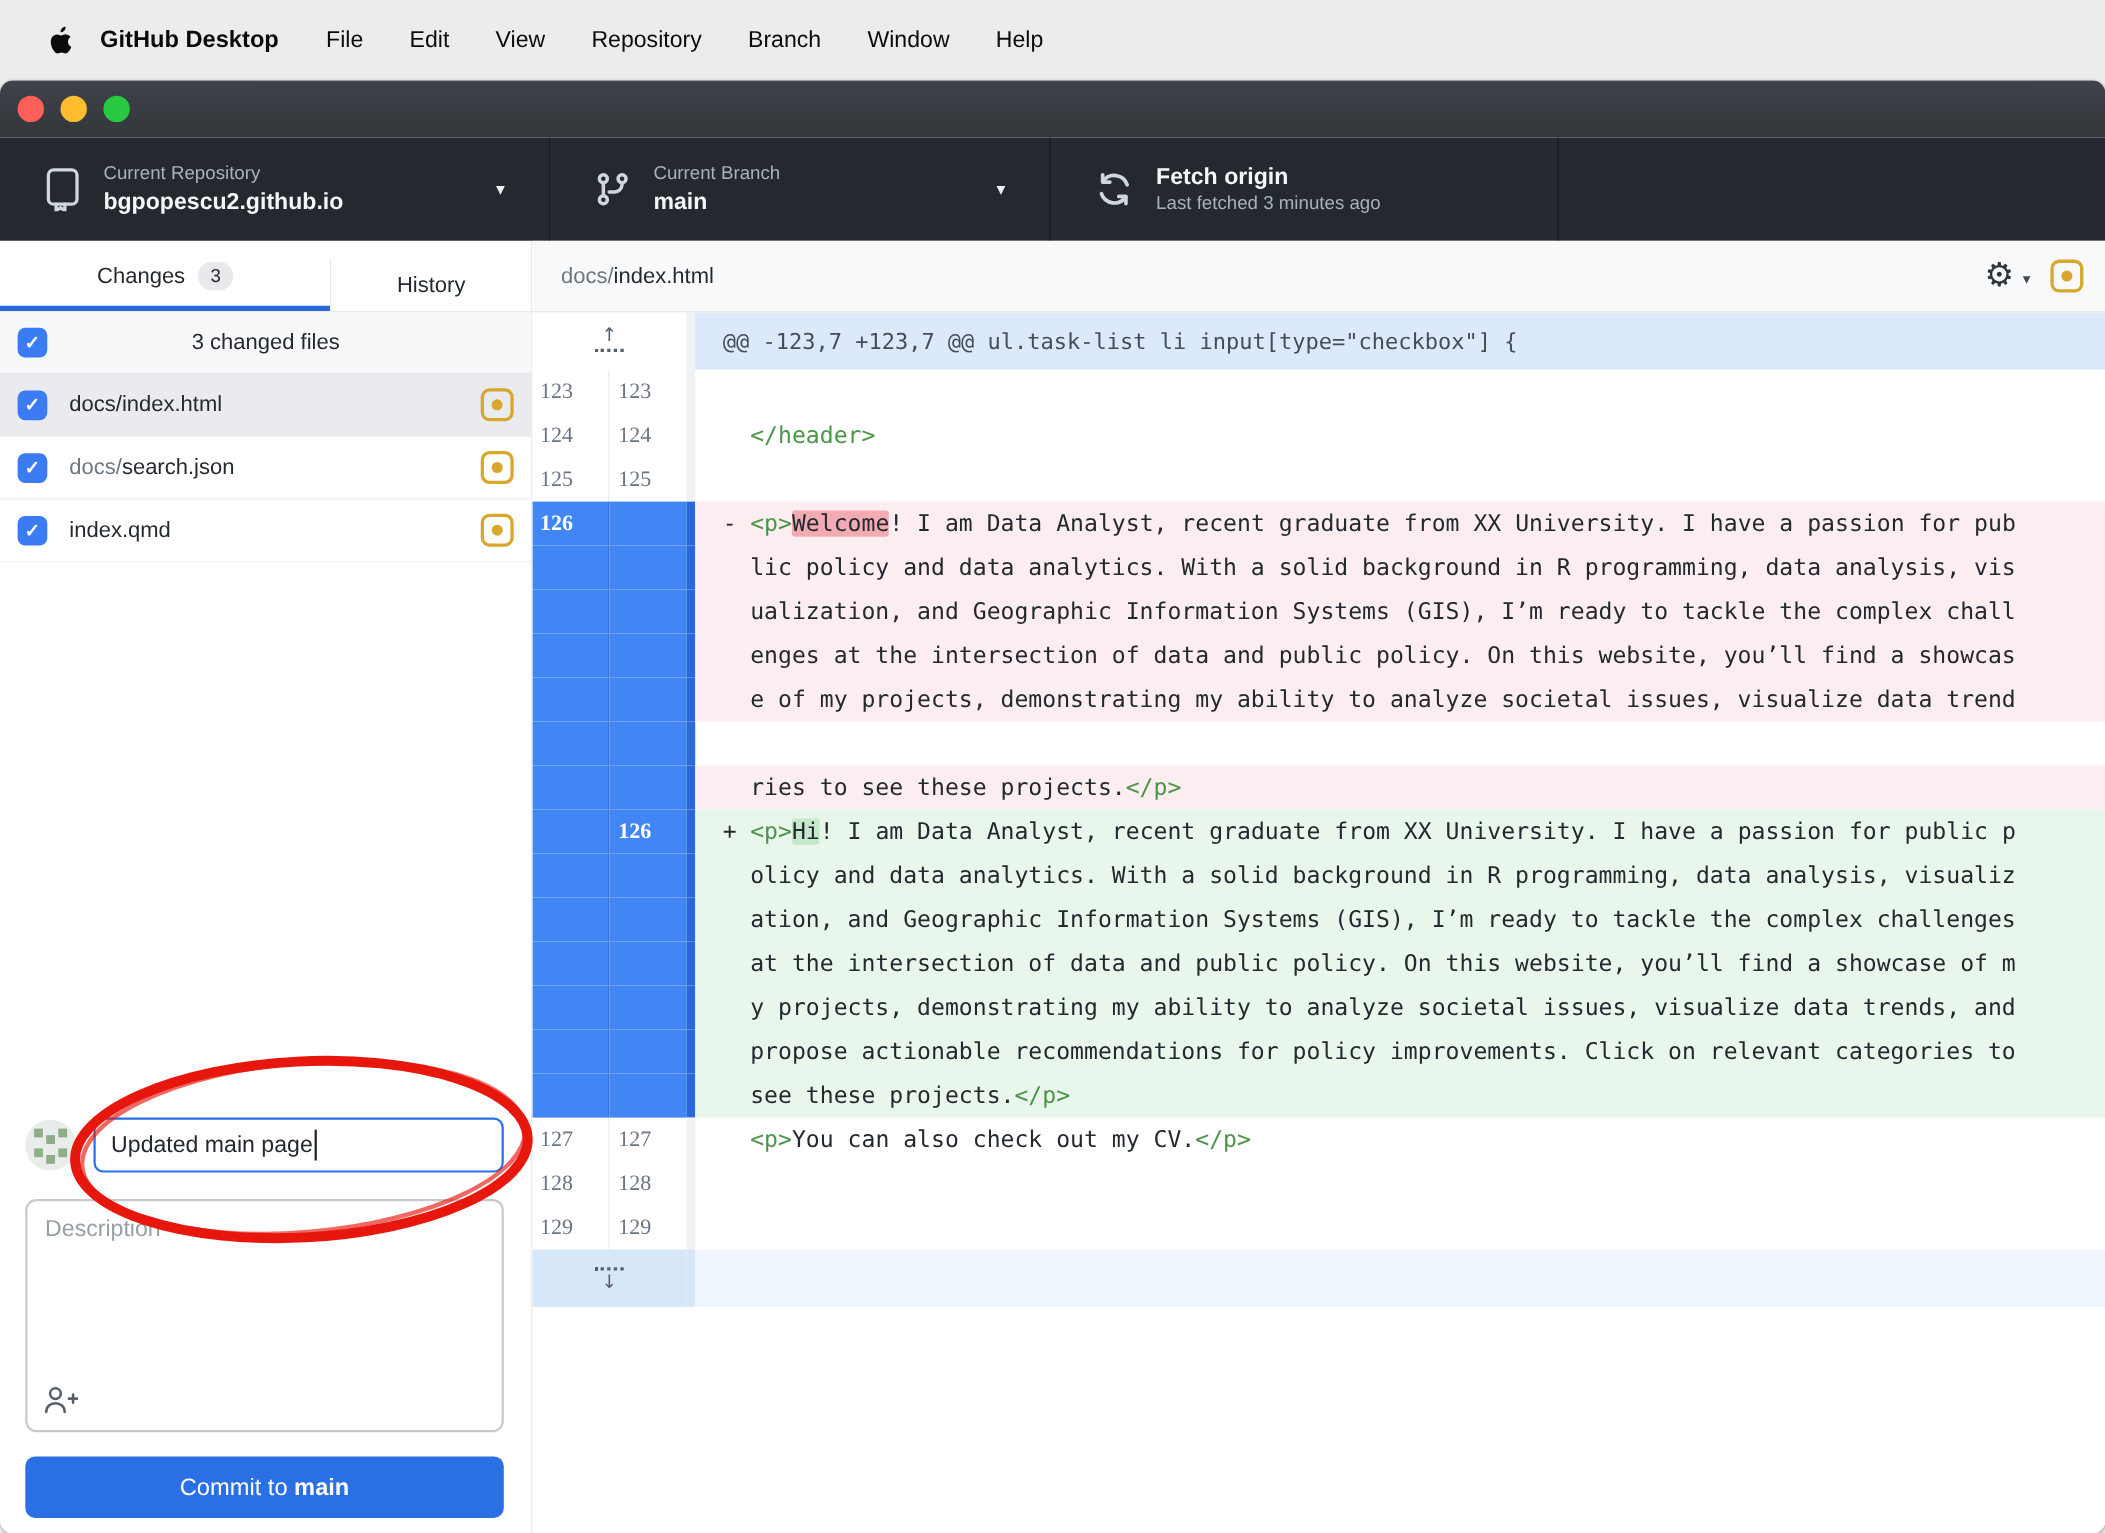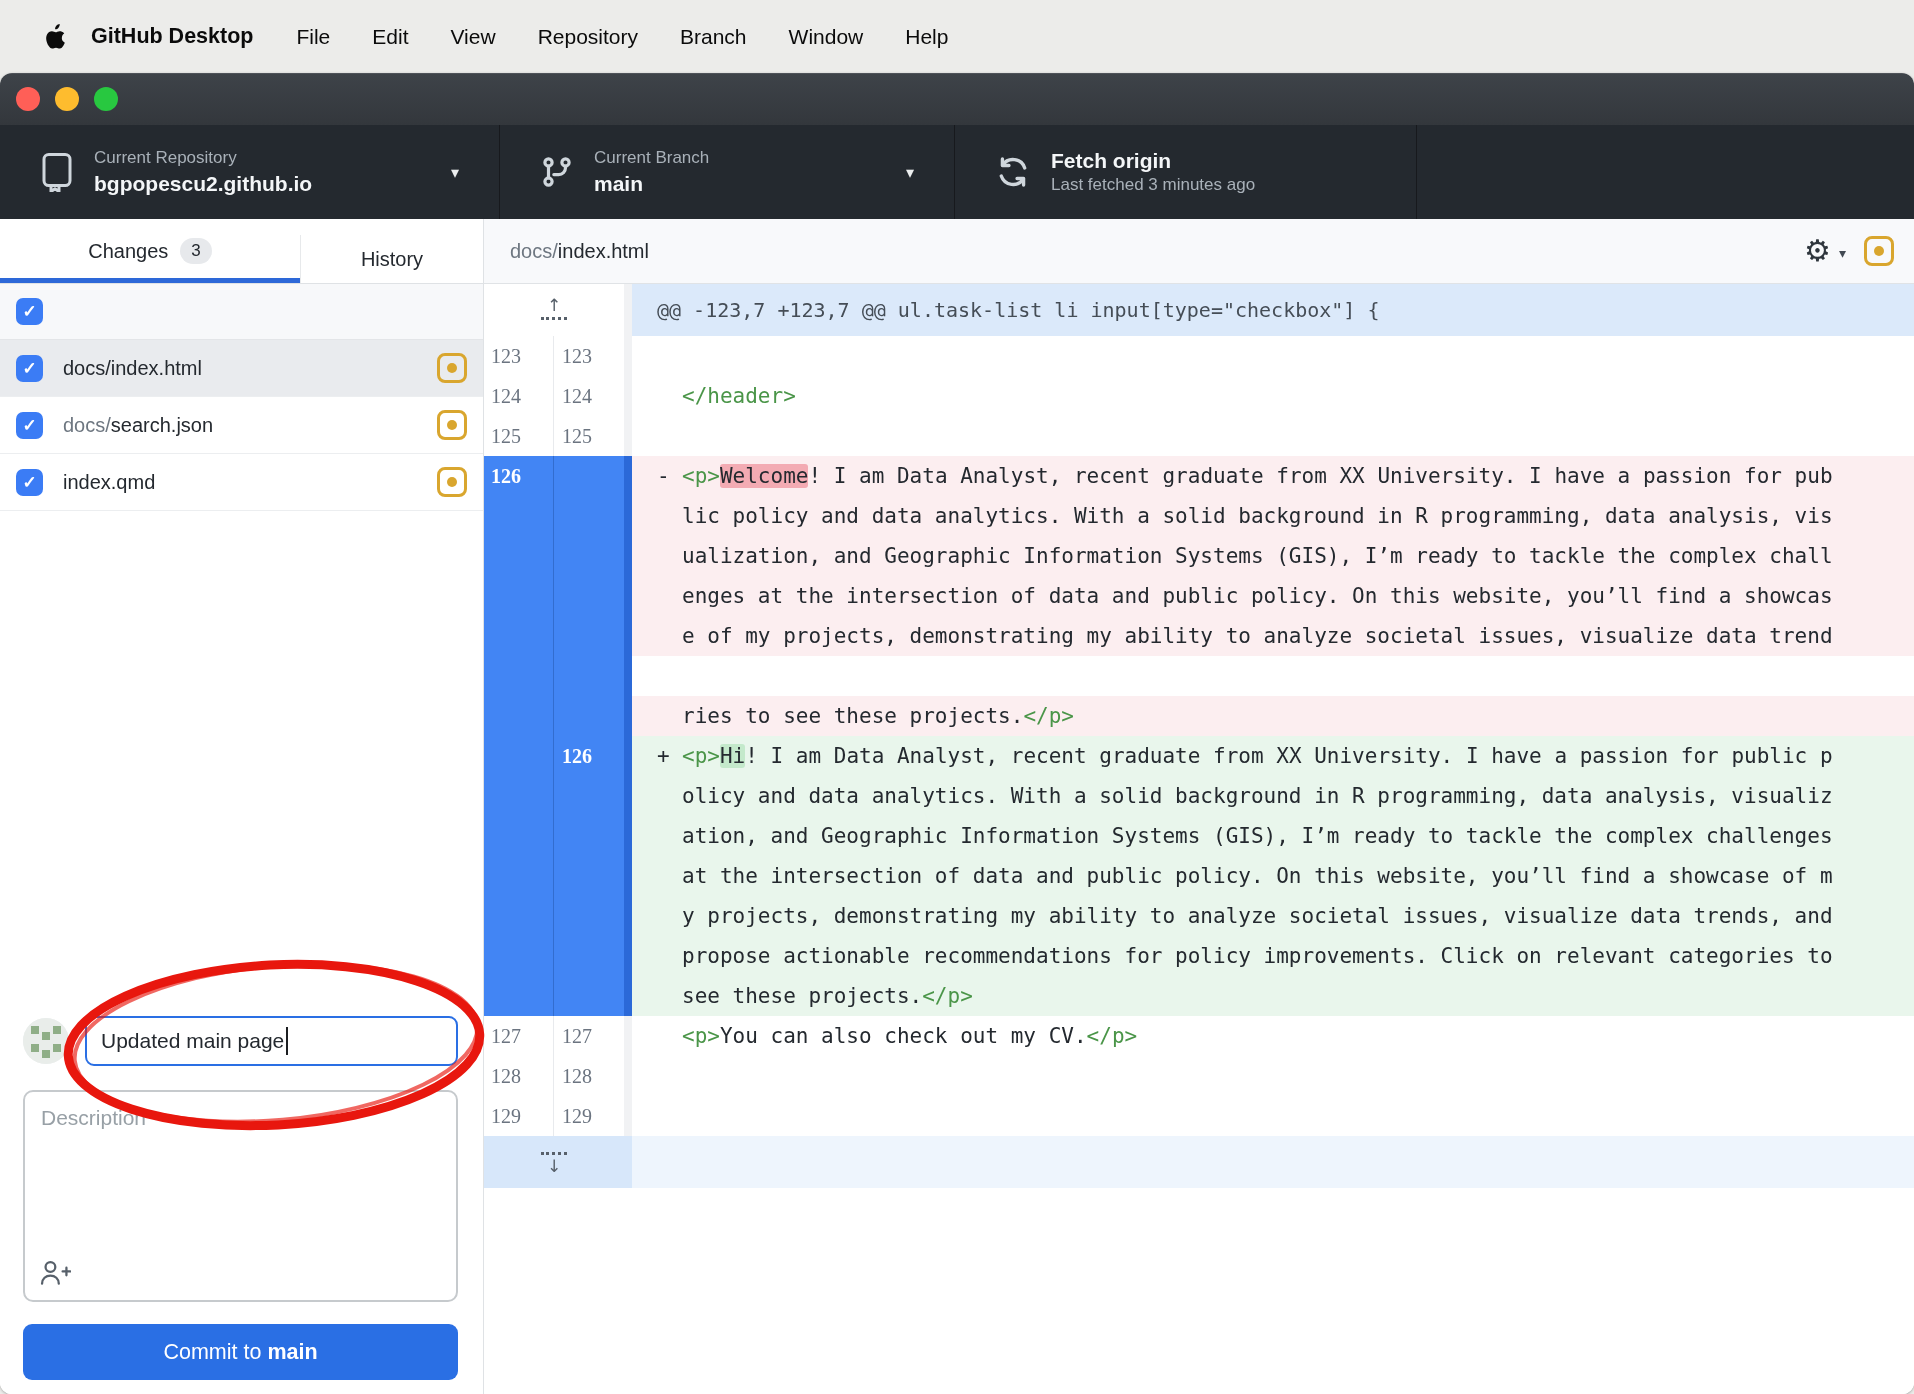--- a/index.html
+++ b/index.html
@@ -178,20 +178,21 @@
         <div class="tab tab-changes">
           <span>Changes</span>
           <span class="badge">3</span>
         </div>
         <div class="tab tab-history">
           <span>History</span>
         </div>
       </div>
       <div class="files-header">
         <span class="checkbox">✓</span>
+        <span class="files-header-label">3 changed files</span>
       </div>
       <div id="file-list">
           <div class="file-row selected">
             <span class="checkbox">✓</span>
             <span class="file-name">docs/index.html</span>
             <span class="mod-icon"></span>
           </div>
           <div class="file-row">
             <span class="checkbox">✓</span>
             <span class="file-name"><span class="file-dir">docs/</span>search.json</span>

